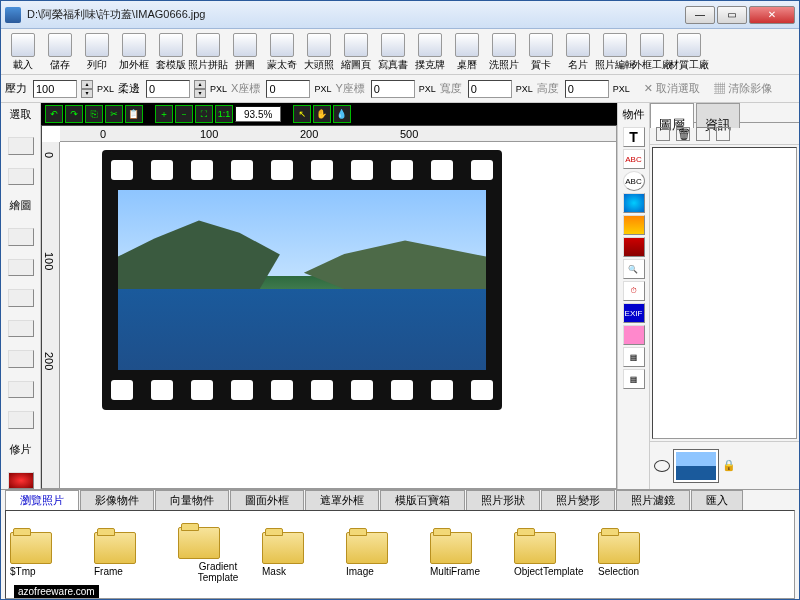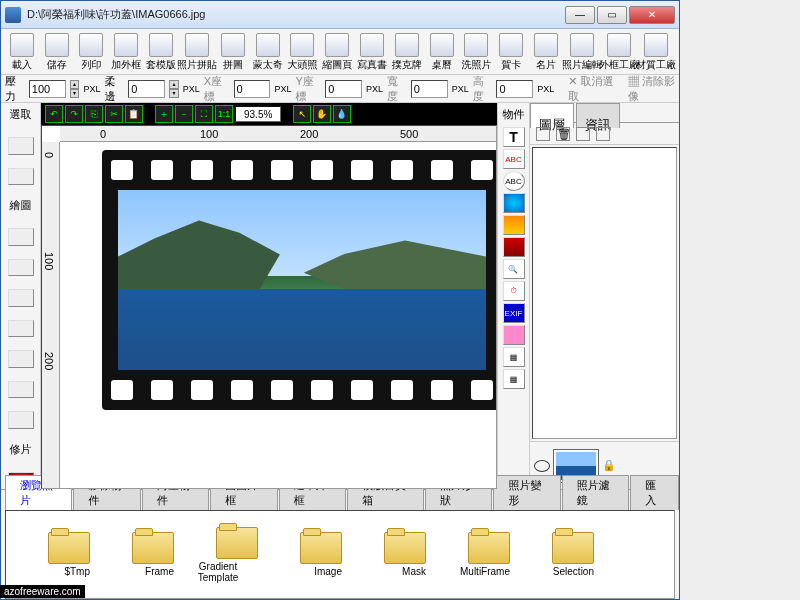--- a/index.html
+++ b/index.html
@@ -1,17 +1,17 @@
 <!DOCTYPE html>
 <html><head>
 <meta charset="utf-8">
 <style>
 *{box-sizing:border-box;margin:0;padding:0;font-family:'Microsoft JhengHei',Arial,sans-serif;font-size:11px}
 body{background:#eee;width:800px;height:600px;overflow:hidden}
-.window{width:680px;height:600px;display:flex;flex-direction:column;background:#bef264;border:1px solid #2a5a9c}
+.window{width:800px;height:600px;display:flex;flex-direction:column;background:#bef264;border:1px solid #2a5a9c}
 .titlebar{height:28px;background:linear-gradient(#e8f0fb,#cfe0f5);display:flex;align-items:center;padding:0 4px;border-bottom:1px solid #a0b8d8}
 .titlebar .icon{width:16px;height:16px;background:linear-gradient(#4a90d9,#2a5a9c);border-radius:2px;margin-right:6px}
 .titlebar .title{flex:1;color:#1a1a1a}
 .winbtns{display:flex;gap:2px}
 .winbtn{width:30px;height:18px;border:1px solid #888;border-radius:2px;display:flex;align-items:center;justify-content:center;font-size:10px;background:linear-gradient(#f8f8f8,#d8d8d8)}
 .winbtn.close{background:linear-gradient(#e88,#c33);color:#fff;width:46px}
 .menubar{height:20px;background:#f4f4f4;display:flex;align-items:center;padding:0 4px;border-bottom:1px solid #ccc;gap:2px}
 .menubar span{padding:2px 6px;cursor:default}
 .toolbar1{height:46px;background:#f4f4f4;display:flex;align-items:flex-end;border-bottom:1px solid #ccc;padding:2px 4px}
 .tbitem{display:flex;flex-direction:column;align-items:center;width:36px;margin-right:1px}
@@ -53,26 +53,26 @@
 .picons div{width:14px;height:14px;border:1px solid #888}
 .pbody{flex:1;background:#fff;border:1px inset #999;margin:2px}
 .thumb{height:48px;border-top:1px solid #ccc;display:flex;align-items:center;padding:0 4px;gap:4px}
 .eye{width:16px;height:12px;border:1px solid #333;border-radius:50%}
 .tph{width:44px;height:32px;border:2px solid #fff;outline:1px solid #666;background:linear-gradient(#8ec5ff 50%,#1a5a9c 50%)}
 .bottom{height:110px;background:#f4f4f4;border-top:1px solid #999;display:flex;flex-direction:column}
 .btabs{height:20px;display:flex;align-items:flex-end;padding-left:4px;gap:1px}
 .btab{padding:2px 14px;border:1px solid #999;border-bottom:none;background:#ddd;font-size:11px}
 .btab.act{background:#fff;color:#00c}
 .folders{flex:1;background:#fff;border:1px inset #999;margin:0 4px;display:flex;align-items:center;padding:4px;gap:4px;overflow:hidden}
-.folder{display:flex;flex-direction:column;align-items:flex-end;width:80px}
+.folder{display:flex;flex-direction:column;align-items:flex-start;width:80px}
 .fico{width:42px;height:32px;background:linear-gradient(#f7e39a,#e6c24d);border:1px solid #b89020;border-radius:2px;position:relative}
 .fico::before{content:'';position:absolute;top:-5px;left:2px;width:16px;height:6px;background:#f2d877;border:1px solid #b89020;border-radius:2px 2px 0 0}
 .flbl{font-size:10px;margin-top:2px;text-align:center}
 .statusbar{height:20px;background:#f4f4f4;border-top:1px solid #ccc;display:flex;align-items:center;padding:0 6px;gap:10px;font-size:11px}
-.watermark{position:absolute;bottom:2px;left:0;background:#000;color:#fff;font-size:10px;padding:1px 4px}
+.watermark{position:absolute;bottom:2px;left:14px;background:#000;color:#fff;font-size:10px;padding:1px 4px}
 </style>
 </head>
 <body>
 
 <div class="window">
  <div class="titlebar">
   <div class="icon"></div>
   <div class="title">D:\阿榮福利味\許功蓋\IMAG0666.jpg</div>
   <div class="winbtns">
    <div class="winbtn">―</div>
@@ -341,29 +341,33 @@
         <div class="folder">
           <div class="fico"></div>
           <div class="flbl">Frame</div>
         </div>
         <div class="folder">
           <div class="fico"></div>
           <div class="flbl">Gradient Template</div>
         </div>
         <div class="folder">
           <div class="fico"></div>
+          <div class="flbl">Mask</div>
+        </div>
+        <div class="folder">
+          <div class="fico"></div>
           <div class="flbl">Image</div>
         </div>
         <div class="folder">
           <div class="fico"></div>
-          <div class="flbl">Mask</div>
-        </div>
-        <div class="folder">
-          <div class="fico"></div>
           <div class="flbl">MultiFrame</div>
+        </div>
+        <div class="folder">
+          <div class="fico"></div>
+          <div class="flbl">ObjectTemplate</div>
         </div>
         <div class="folder">
           <div class="fico"></div>
           <div class="flbl">Selection</div>
         </div>
       </div>
  </div>
 </div>
 <div class="watermark">azofreeware.com</div>
 

